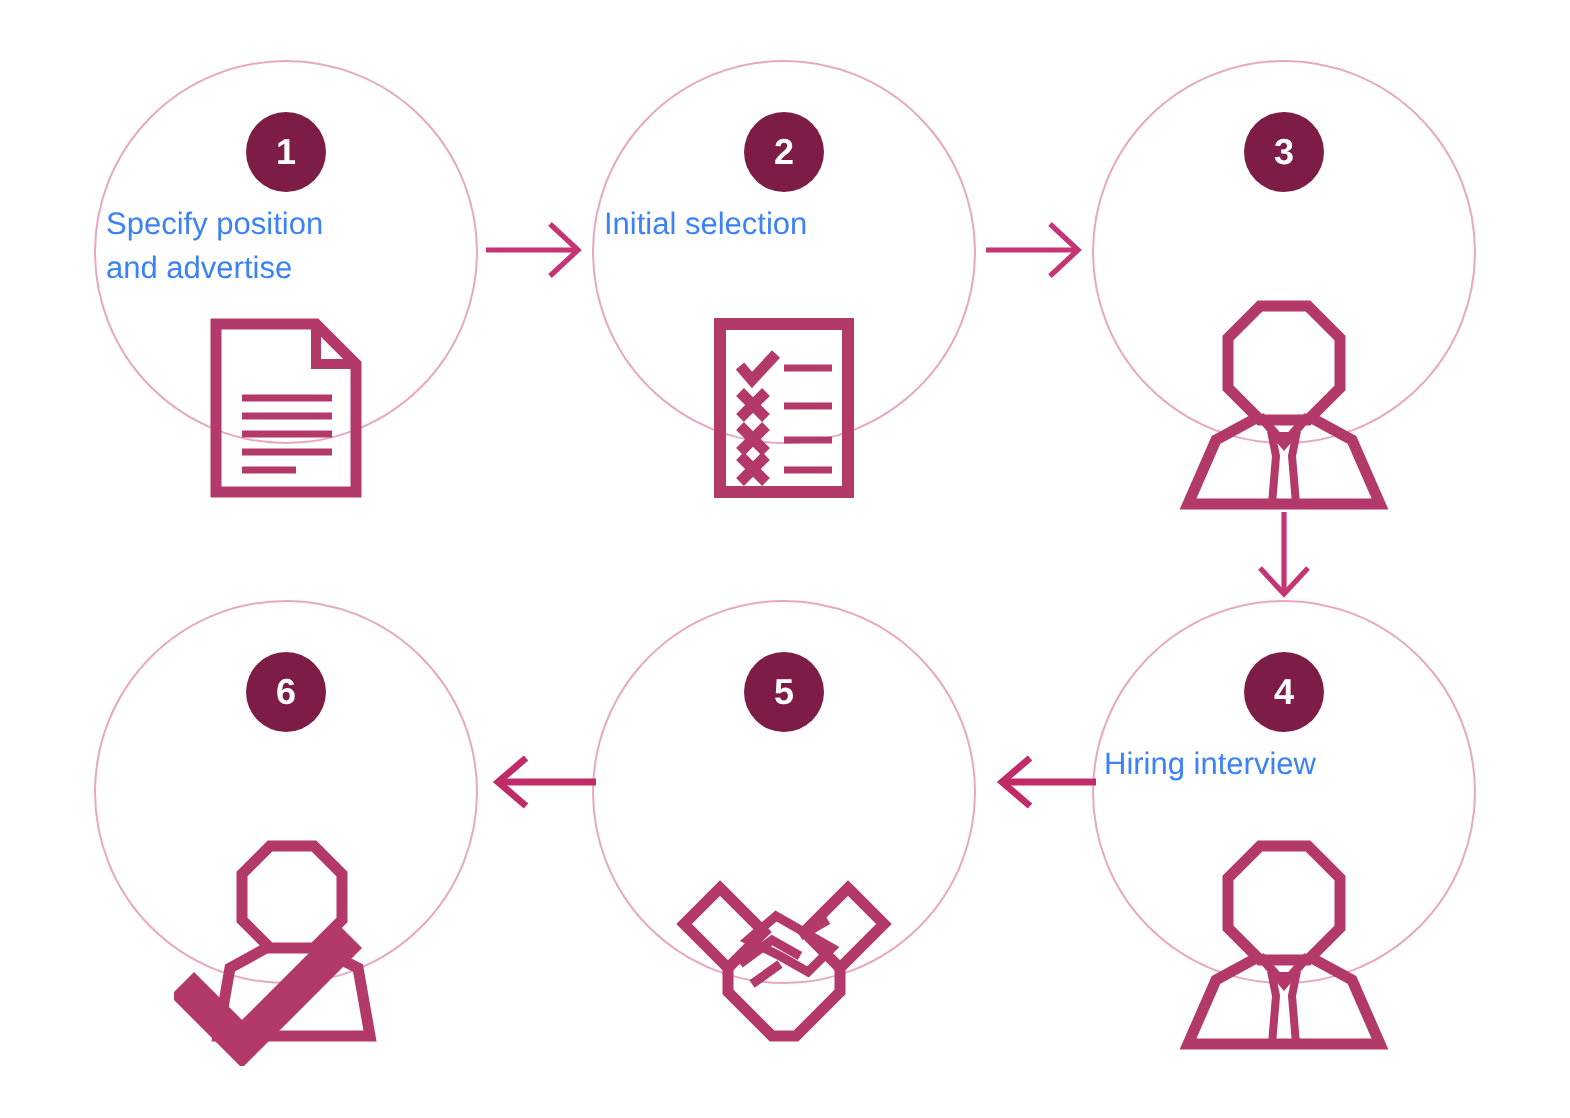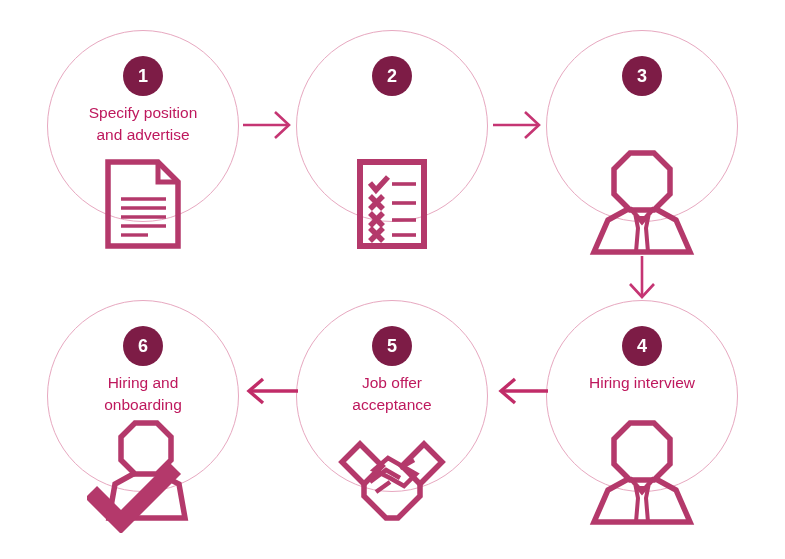--- a/index.html
+++ b/index.html
@@ -50,22 +50,21 @@
     font-weight: bold;
     letter-spacing: 0;
     line-height: 1;
   }
   .stage-label {
     position: absolute;
     left: 50%;
     top: 72px;
     transform: translateX(-50%);
     width: 180px;
-    text-align: center;
-    color: #be185d;
+    color: #3b82f6;
     font-size: 15.5px;
     line-height: 1.42;
     white-space: pre-line;
   }
   .stage-icon {
     position: absolute;
     left: 50%;
     transform: translateX(-50%);
   }
   .arrow {
@@ -94,20 +93,21 @@
           <line x1="17" y1="68" x2="62" y2="68"></line>
           <line x1="17" y1="77" x2="44" y2="77"></line>
         </g>
       </svg>
     </div>
   </div>
 
   <div class="stage" style="left:296px; top:30px;">
     <div class="stage-circle"></div>
     <div class="badge">2</div>
+    <div class="stage-label">Initial selection</div>
     <div class="stage-icon" style="top:128px;">
       <svg width="72" height="92" viewBox="0 0 72 92">
         <rect x="4" y="4" width="64" height="84" fill="none" stroke="#b4396b" stroke-width="6"></rect>
 
         <path d="M14 25 L20 32 L32 19" fill="none" stroke="#b4396b" stroke-width="5.5" stroke-linecap="butt" stroke-linejoin="miter"></path>
 
         <g stroke="#b4396b" stroke-width="5.5" stroke-linecap="butt">
           <line x1="14" y1="38" x2="27" y2="51"></line>
             <line x1="27" y1="38" x2="14" y2="51"></line>
           <line x1="14" y1="55" x2="27" y2="68"></line>
@@ -153,44 +153,40 @@
         <path d="M44 60 L22 72 L8 104 H104 L90 72 L68 60" fill="none" stroke="#b4396b" stroke-width="5.5" stroke-linejoin="miter" stroke-linecap="butt"></path>
         <path d="M44 60 L56 74 L68 60" fill="none" stroke="#b4396b" stroke-width="4.5" stroke-linejoin="miter"></path>
         <path d="M50 70 H62 L60 80 L62 104 H50 L52 80 Z" fill="none" stroke="#b4396b" stroke-width="4" stroke-linejoin="miter"></path>
       </svg>
     </div>
   </div>
 
   <div class="stage" style="left:296px; top:300px;">
     <div class="stage-circle"></div>
     <div class="badge">5</div>
-    <div class="stage-label">Job offer
-acceptance</div>
     <div class="stage-icon" style="top:124px;">
       <svg width="124" height="100" viewBox="0 0 124 100">
 
         <path d="M30 20 L52 42 L34 60 L12 38 Z" fill="none" stroke="#b4396b" stroke-width="5.5" stroke-linejoin="miter"></path>
 
         <path d="M94 20 L112 38 L90 60 L72 42 Z" fill="none" stroke="#b4396b" stroke-width="5.5" stroke-linejoin="miter"></path>
 
         <path d="M34 58 L34 72 L56 94 L68 94 L90 72 L90 58" fill="none" stroke="#b4396b" stroke-width="5.5" stroke-linejoin="miter"></path>
 
         <path d="M44 46 L58 34 L72 42 L86 50 L74 62 L60 54 Z" fill="none" stroke="#b4396b" stroke-width="4.5" stroke-linejoin="miter"></path>
         <path d="M40 58 L56 46 L70 54" fill="none" stroke="#b4396b" stroke-width="4.5" stroke-linejoin="miter"></path>
         <path d="M46 68 L60 58" fill="none" stroke="#b4396b" stroke-width="4.5" stroke-linejoin="miter"></path>
         <path d="M70 44 L84 36" fill="none" stroke="#b4396b" stroke-width="4.5" stroke-linejoin="miter"></path>
       </svg>
     </div>
   </div>
 
   <div class="stage" style="left:47px; top:300px;">
     <div class="stage-circle"></div>
     <div class="badge">6</div>
-    <div class="stage-label">Hiring and
-onboarding</div>
     <div class="stage-icon" style="top:118px; left:54%;">
       <svg width="128" height="115" viewBox="0 0 128 115">
 
         <path d="M48 5 H70 L84 19 V42 L70 56 H48 L34 42 V19 Z" fill="none" stroke="#b4396b" stroke-width="5.5" stroke-linejoin="miter"></path>
         <path d="M48 55 L28 66 L22 100 H98 L92 66 L70 55" fill="none" stroke="#b4396b" stroke-width="5.5" stroke-linejoin="miter" stroke-linecap="butt"></path>
 
         <path d="M4 74 L34 104 L88 50" fill="none" stroke="#b4396b" stroke-width="17" stroke-linecap="butt" stroke-linejoin="miter"></path>
       </svg>
     </div>
   </div>

